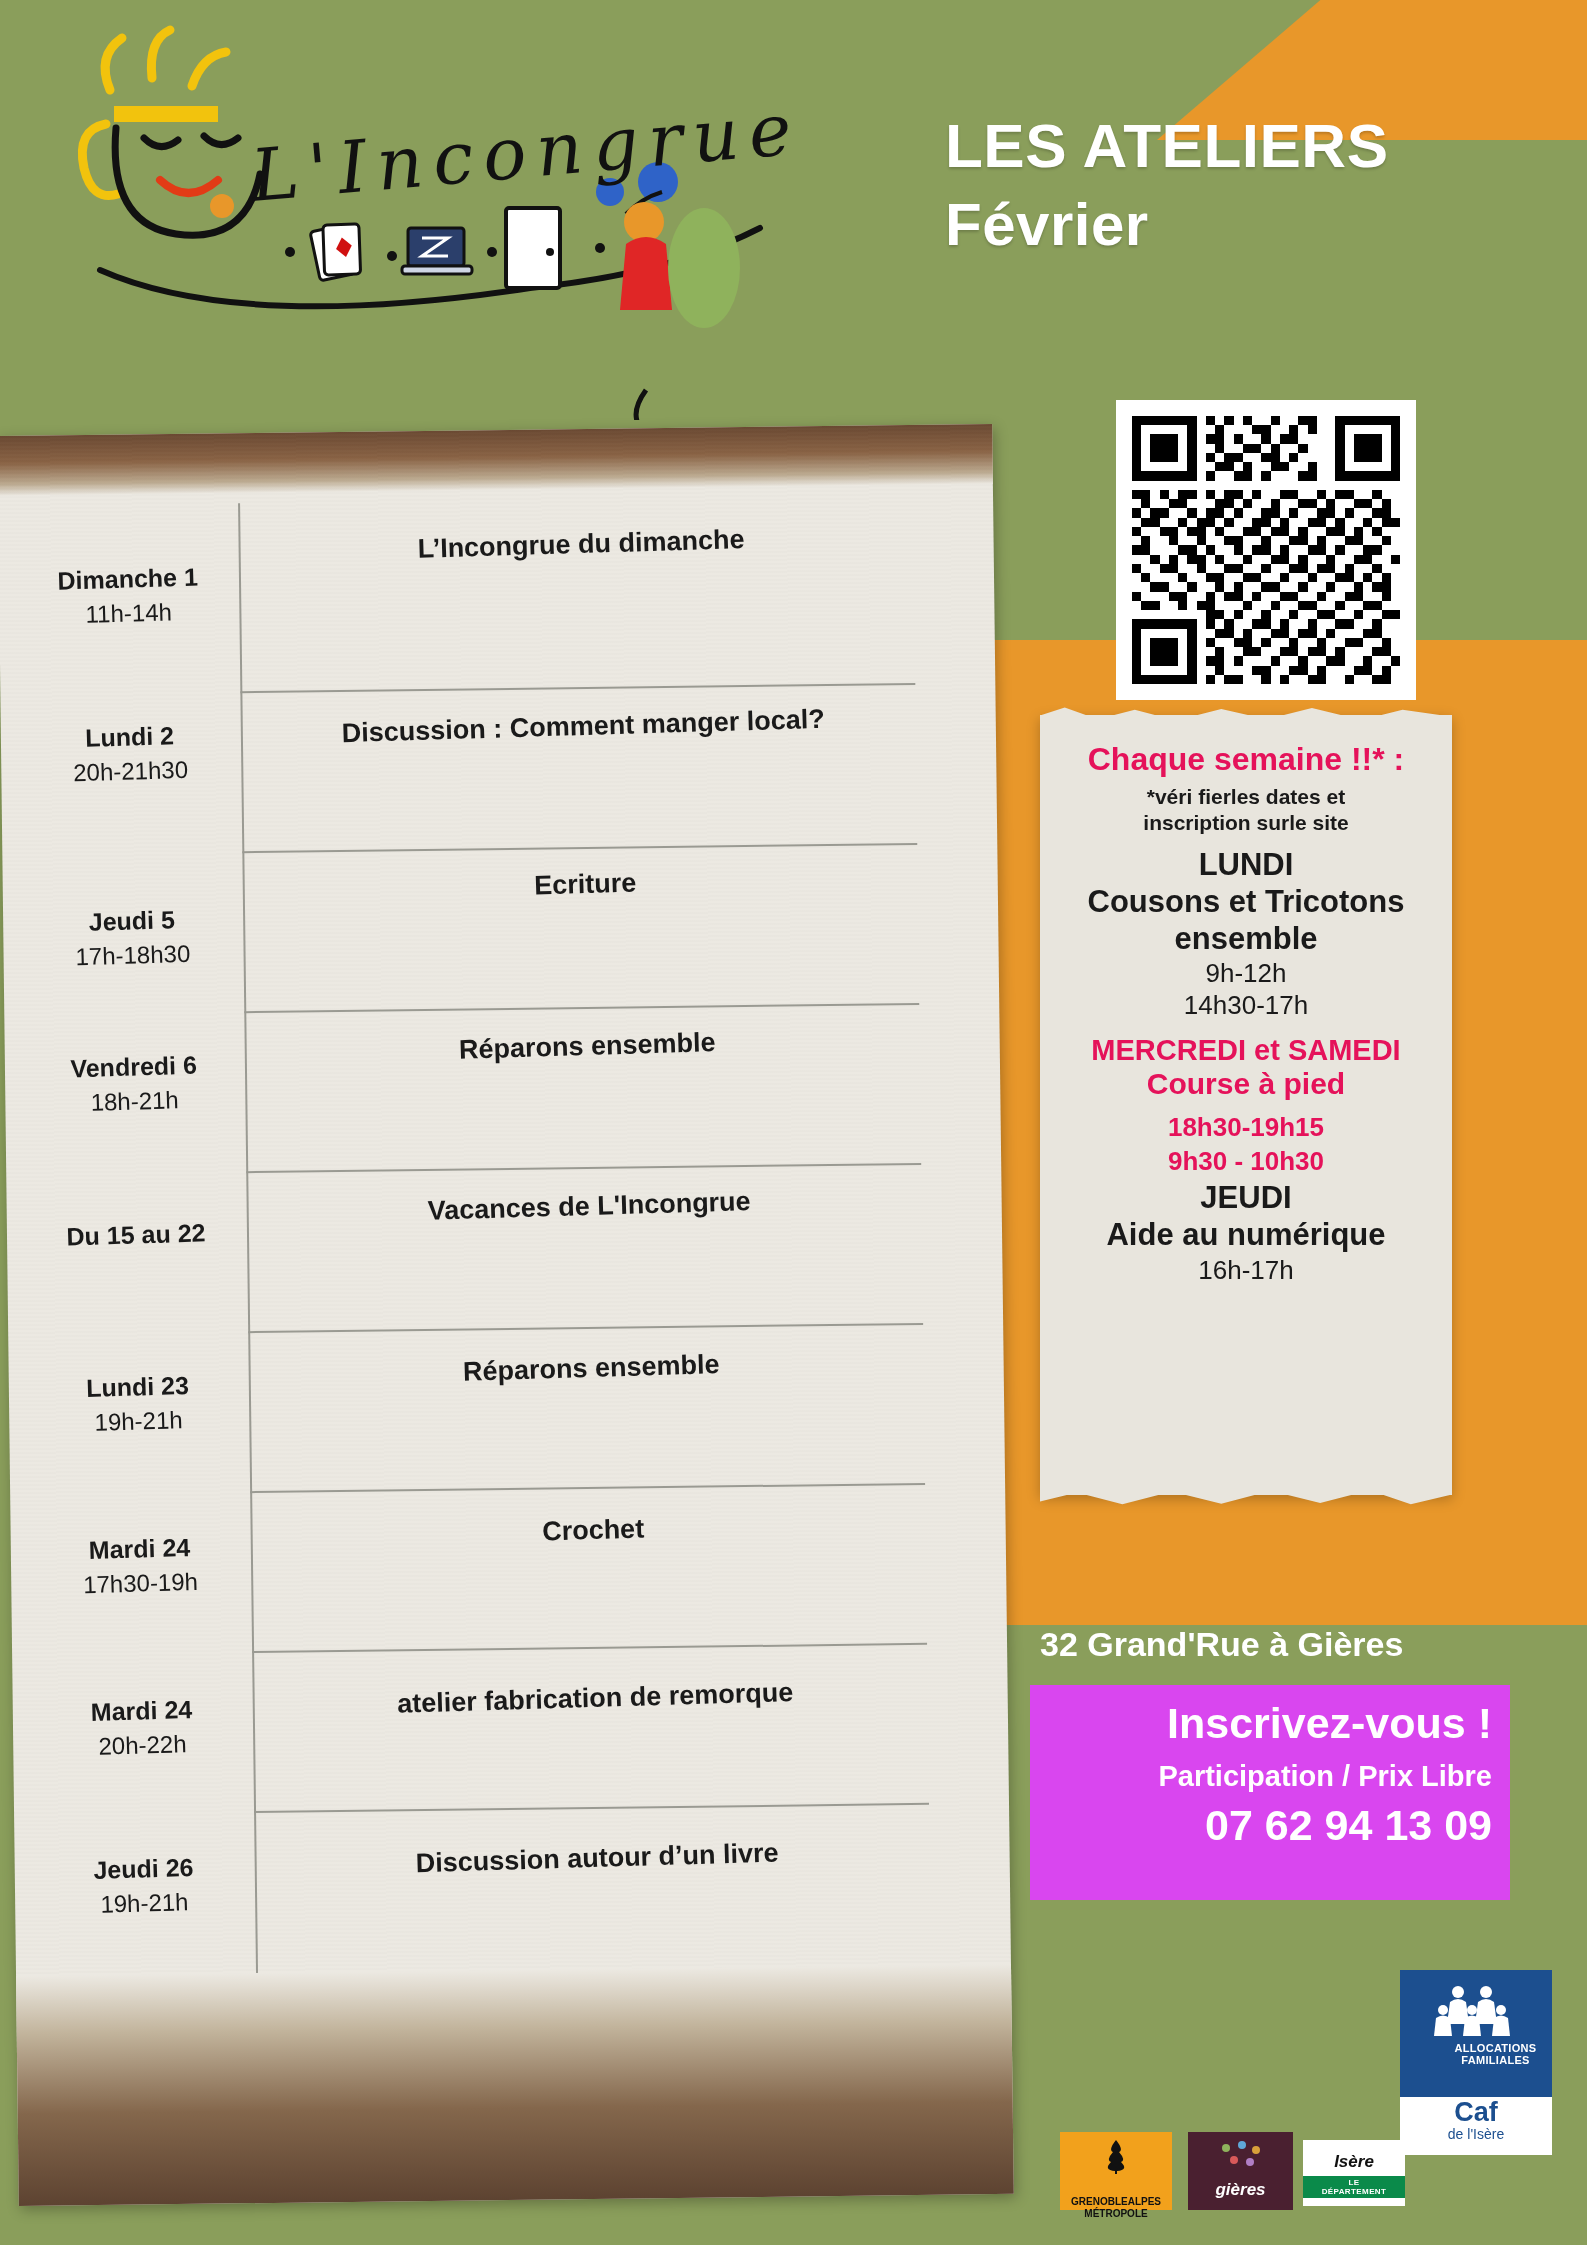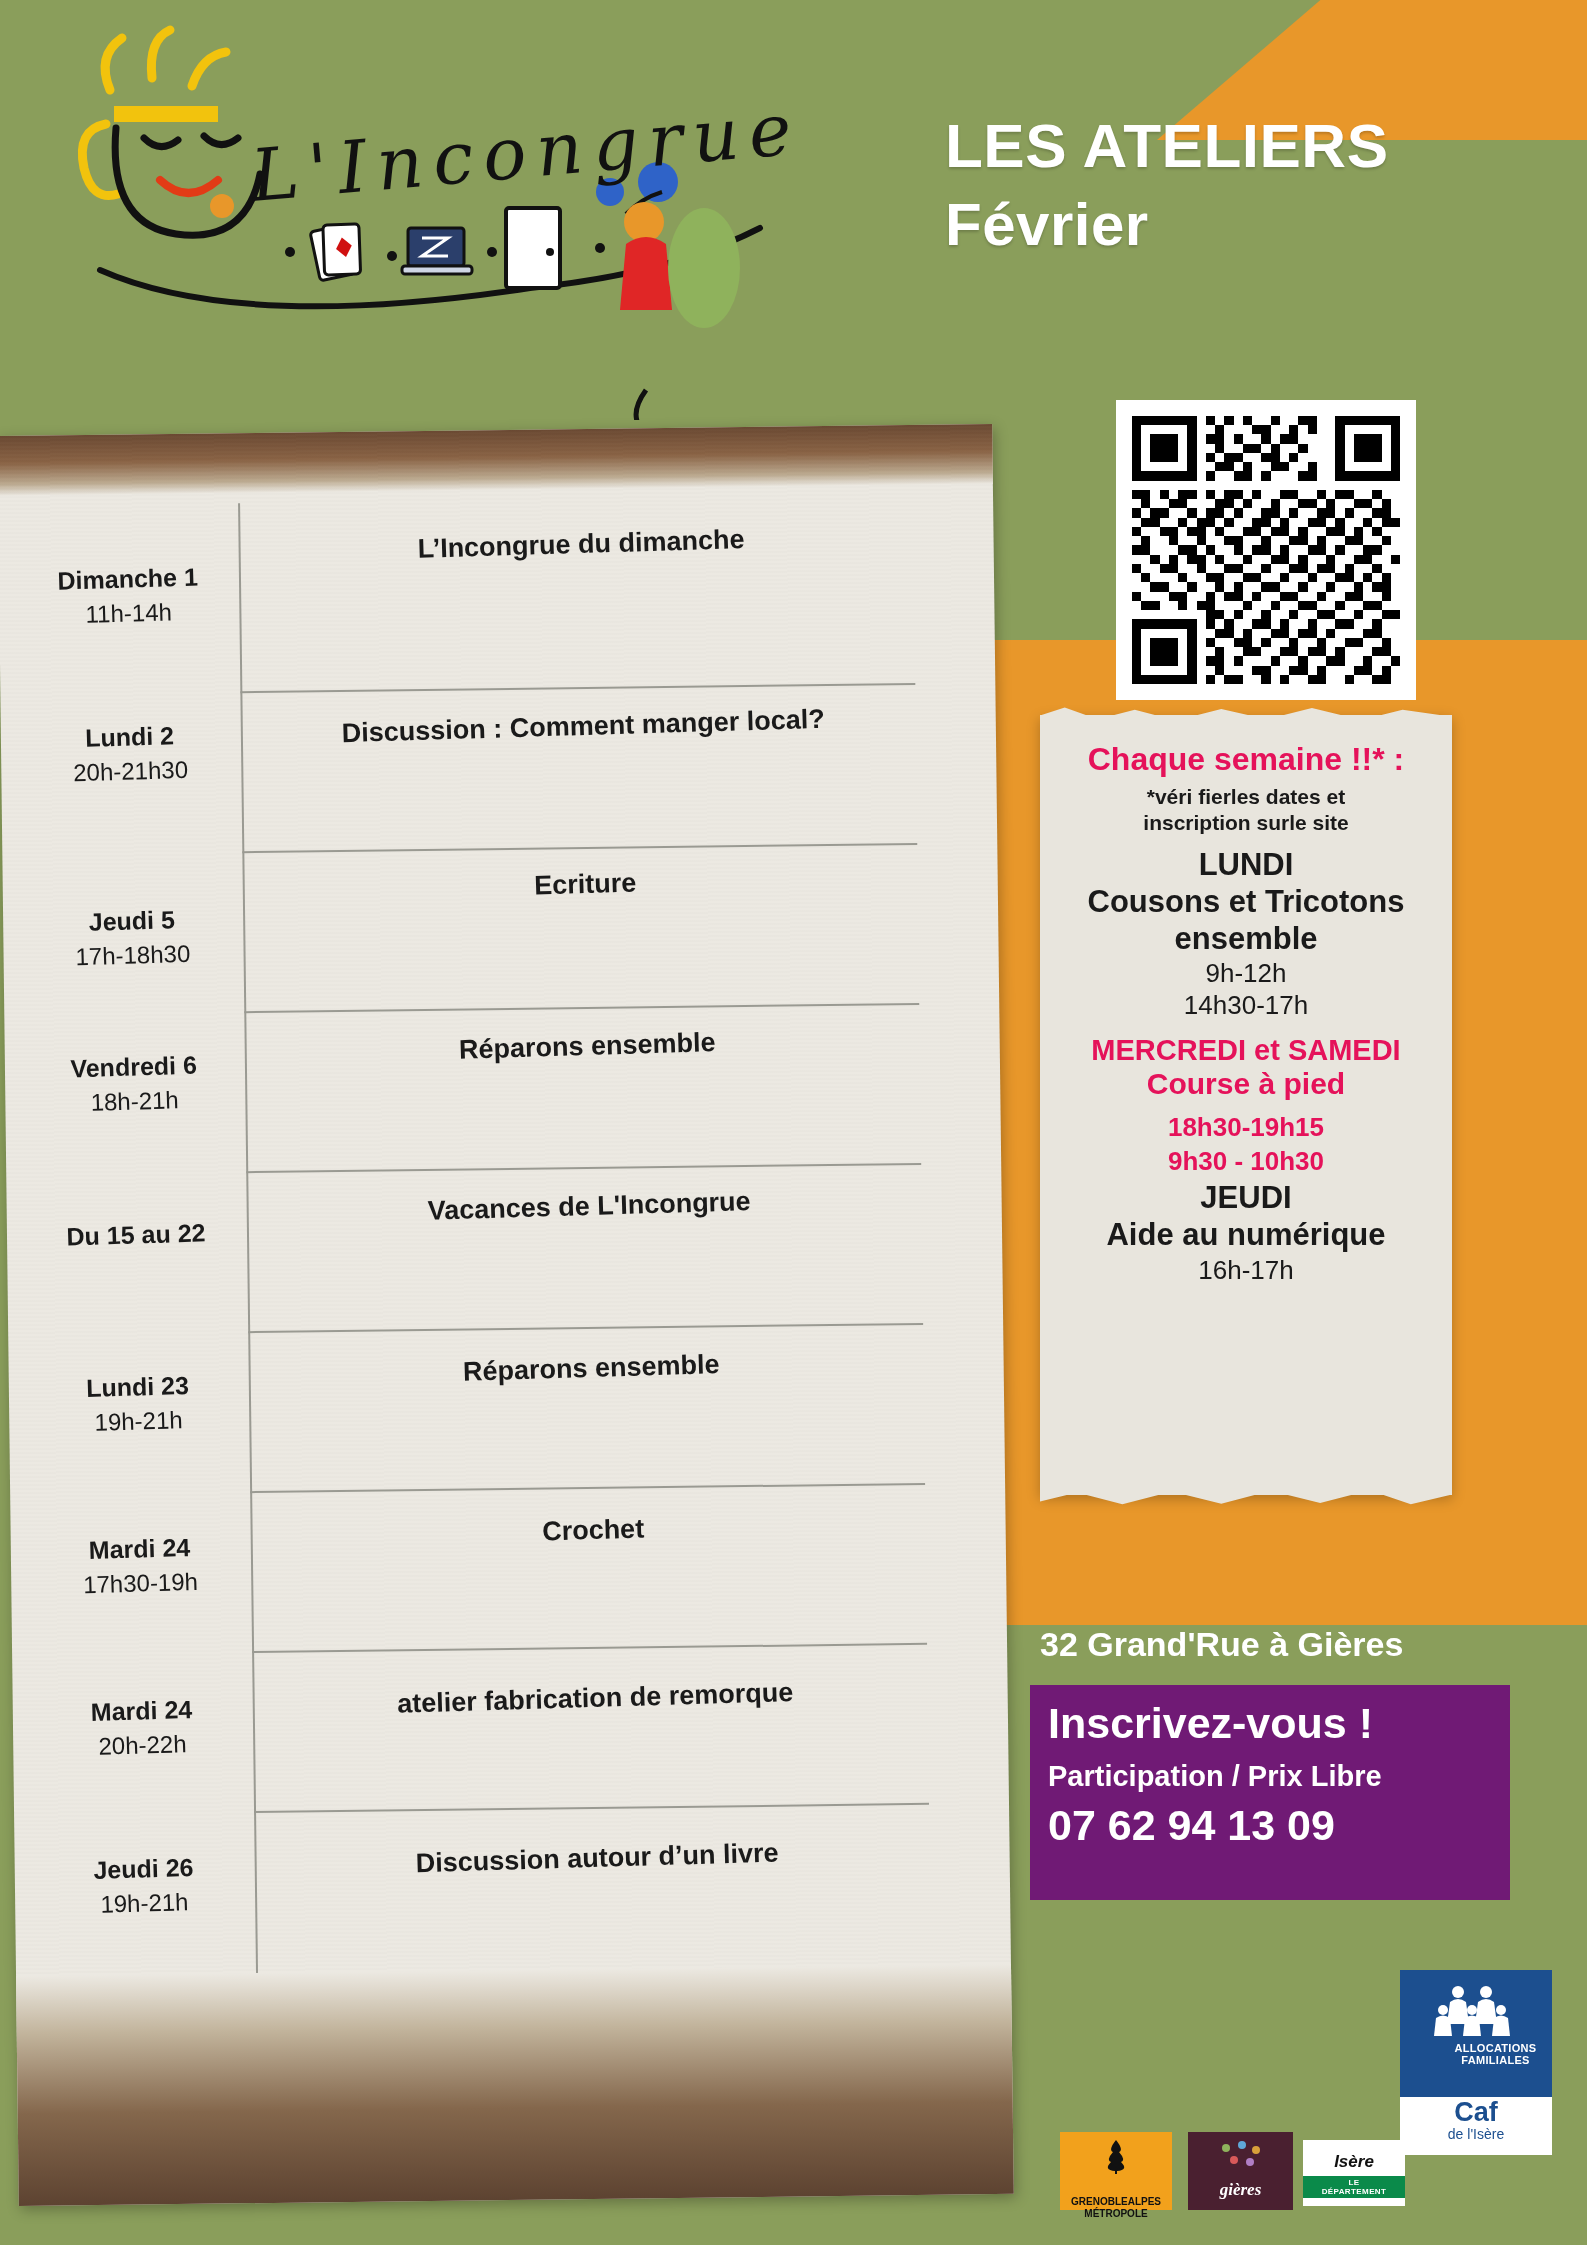--- a/index.html
+++ b/index.html
@@ -266,25 +266,25 @@
     font-size: 34px;
     font-weight: bold;
     text-align: left;
   }
   .contact-box {
     position: absolute;
     left: 1030px;
     top: 1685px;
     width: 480px;
     height: 215px;
-    background: #701a75;
+    background: #d946ef;
     color: #ffffff;
     padding: 14px 18px;
     box-sizing: border-box;
-    text-align: left;
+    text-align: right;
   }
   .contact-box .c1 { font-size: 43px; font-weight: bold; }
   .contact-box .c2 { font-size: 29px; font-weight: bold; margin-top: 12px; }
   .contact-box .c3 { font-size: 43px; font-weight: bold; margin-top: 8px; }
 
   
   .logos {
     position: absolute;
     left: 1060px;
     top: 1970px;
@@ -358,21 +358,20 @@
     width: 105px;
     height: 78px;
     background: #4a2030;
     color: #ffffff;
     box-sizing: border-box;
     text-align: center;
     font-size: 17px;
     font-weight: bold;
     padding-top: 48px;
     font-style: italic;
-    font-family: Liberation Serif, serif;
   }
   .logo-gieres .dots {
     position: absolute;
     left: 50%;
     top: 8px;
     transform: translateX(-50%);
   }
   .logo-isere {
     position: absolute;
     left: 243px;

